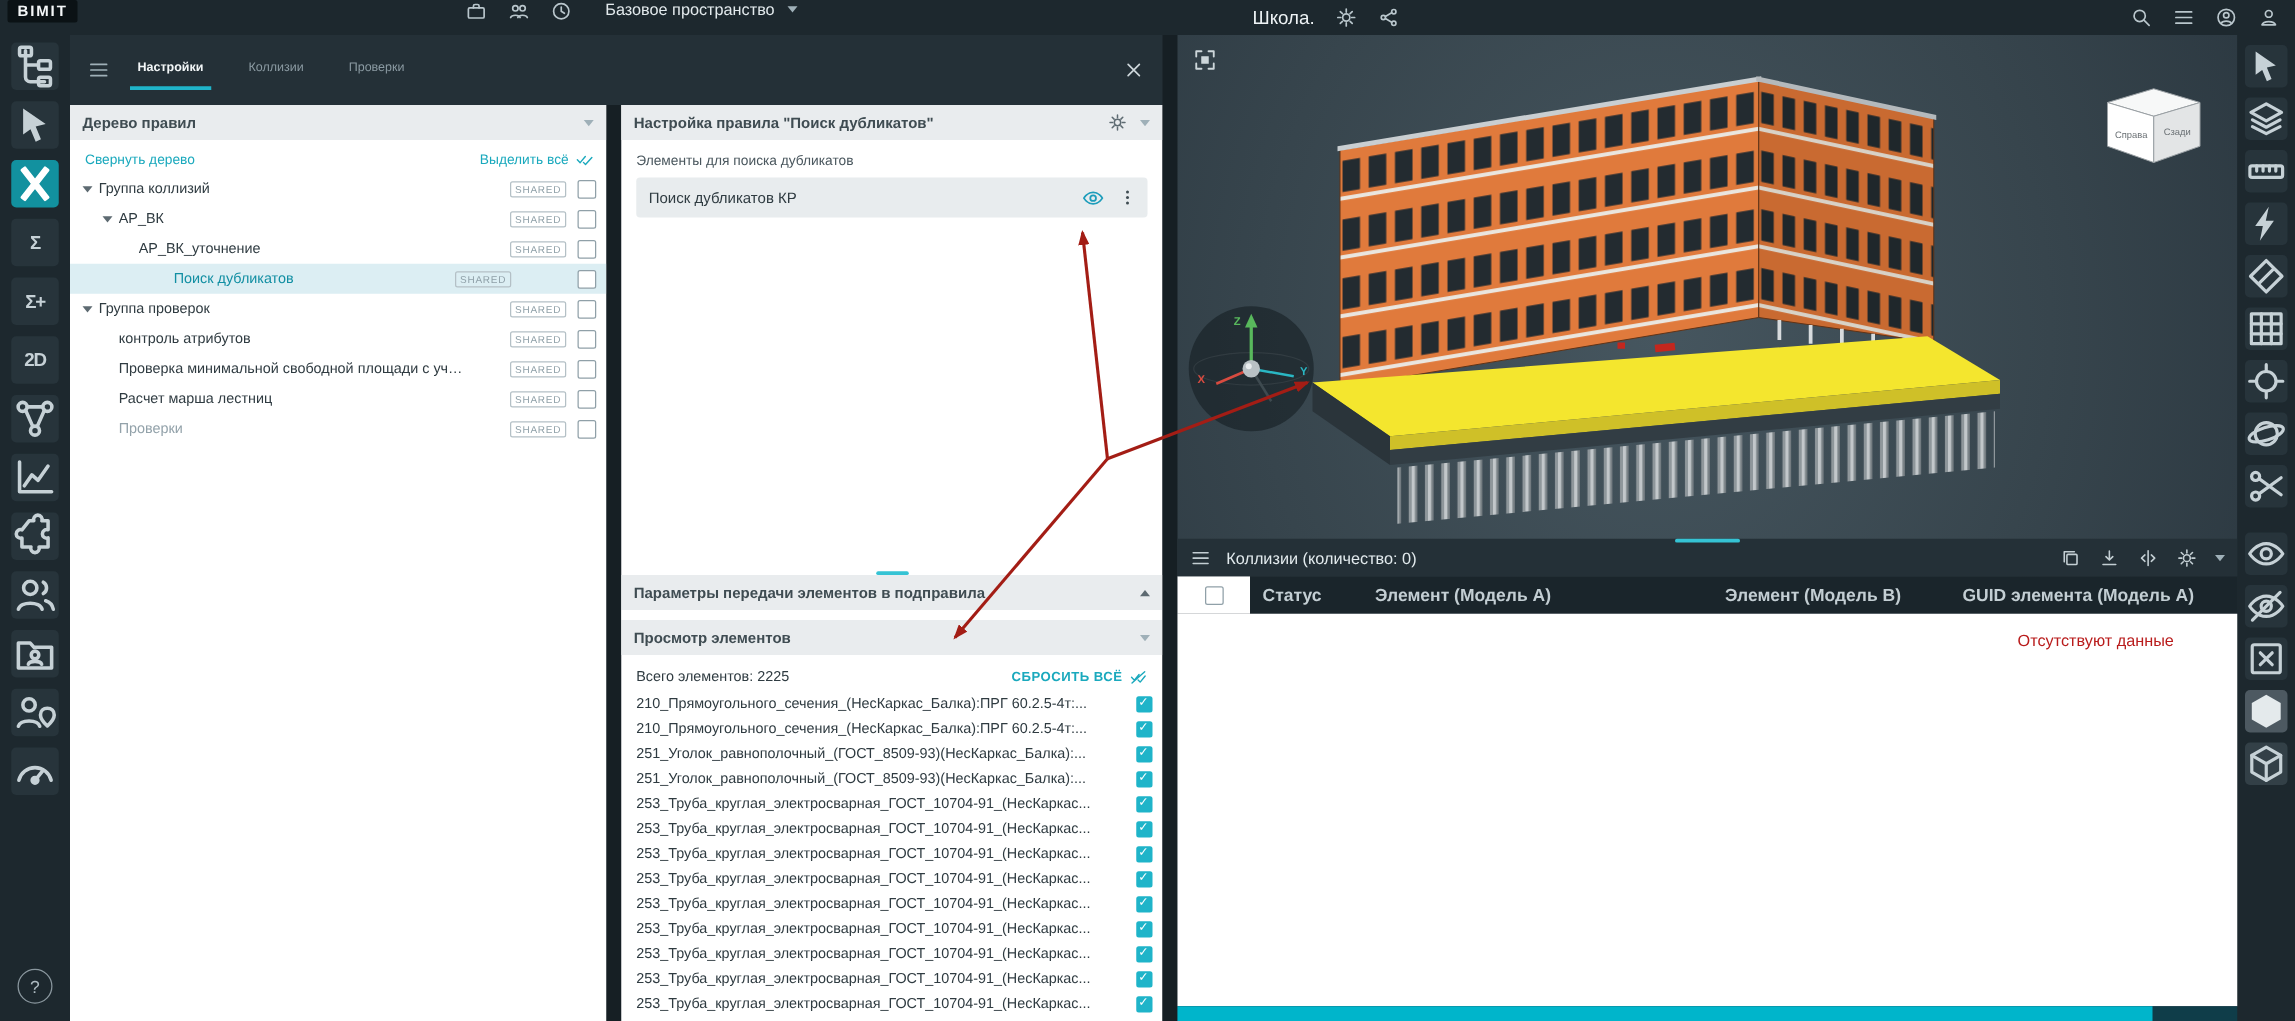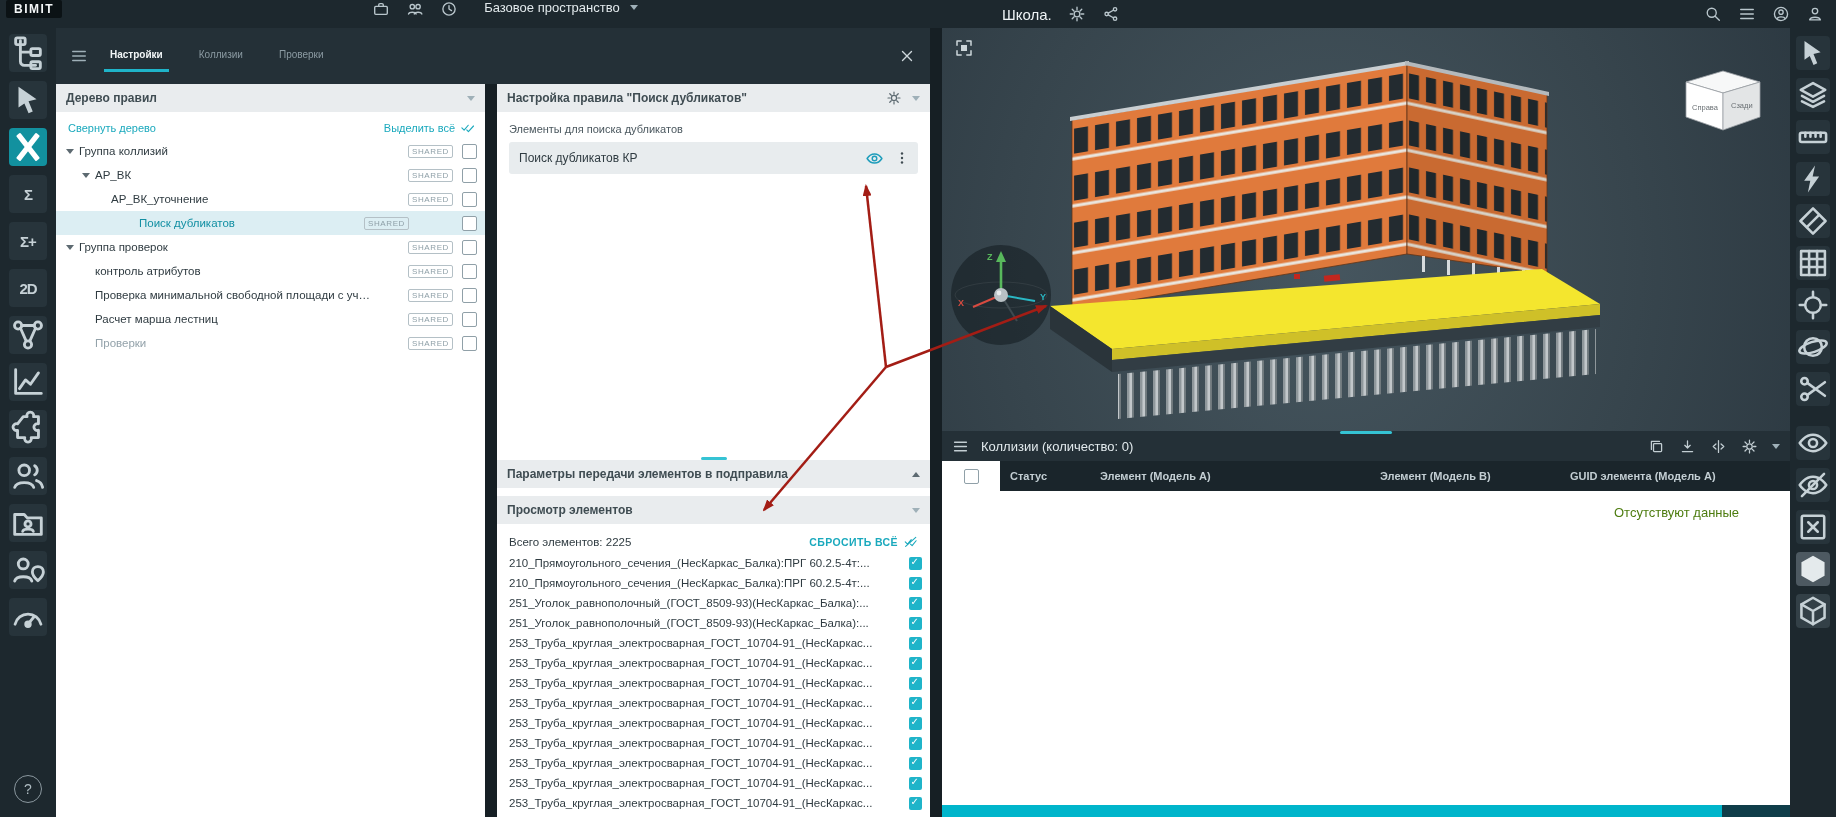--- a/index.html
+++ b/index.html
@@ -103,29 +103,29 @@
   .navcube{position:absolute;left:736px;top:38px;width:90px;height:70px;cursor:pointer;}
 
   
   .collisions{position:absolute;left:942px;top:431px;width:848px;height:386px;display:flex;flex-direction:column;z-index:4;}
   .col-head{height:30px;background:#243037;display:flex;align-items:center;gap:12px;padding:0 10px;position:relative;flex:0 0 auto;}
   .col-resize{position:absolute;top:0px;left:50%;transform:translateX(-50%);width:52px;height:3px;background:#35c3d4;border-radius:2px;}
   .col-title{font-size:13px;color:#e2eaed;}
   .col-icons{margin-left:auto;display:flex;align-items:center;gap:14px;color:#c3ced3;}
   .col-icons .cbtn{width:17px;height:17px;cursor:pointer;}
   .col-thead{height:30px;background:#1a252b;display:flex;align-items:stretch;flex:0 0 auto;
-    font-size:11px;font-weight:700;color:#c3ced3;}
+    font-size:14px;font-weight:700;color:#c3ced3;}
   .th{display:flex;align-items:center;padding-left:10px;box-sizing:border-box;}
   .th-cb{width:58px;background:#ffffff;display:flex;align-items:center;justify-content:center;flex:0 0 58px;}
   .th.w-status{width:90px;flex:0 0 90px;}
   .th.w-a{width:280px;flex:0 0 280px;}
   .th.w-b{width:190px;flex:0 0 190px;}
   .th.w-guid{flex:1;}
   .col-body{flex:1;background:#ffffff;position:relative;overflow:hidden;}
-  .empty-text{position:absolute;left:672px;top:14px;font-size:13px;color:#4d7c0f;}
+  .empty-text{position:absolute;left:672px;top:14px;font-size:13px;color:#b91c1c;}
   .col-scroll{height:12px;background:#0f3d49;position:relative;flex:0 0 auto;cursor:pointer;}
   .col-thumb{position:absolute;left:0;top:0;height:100%;width:92%;background:#00b5cb;}
 
   
   .arrows{position:absolute;left:0;top:0;width:1836px;height:817px;pointer-events:none;z-index:40;}
 </style>
 </head>
 <body>
 
 <div class="topbar">

